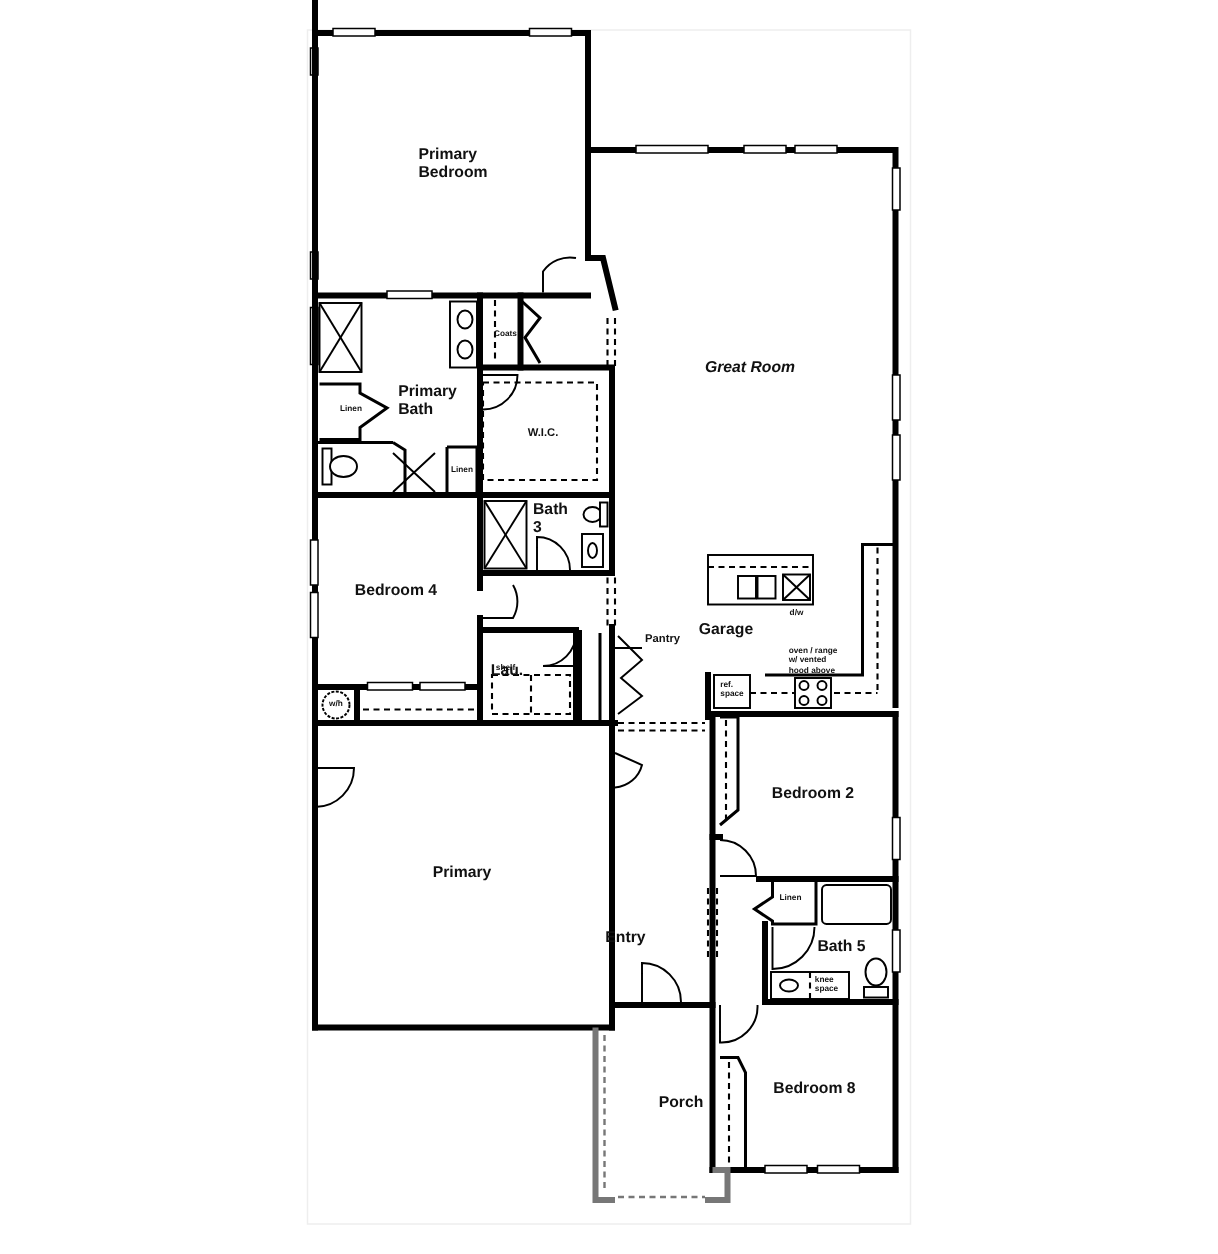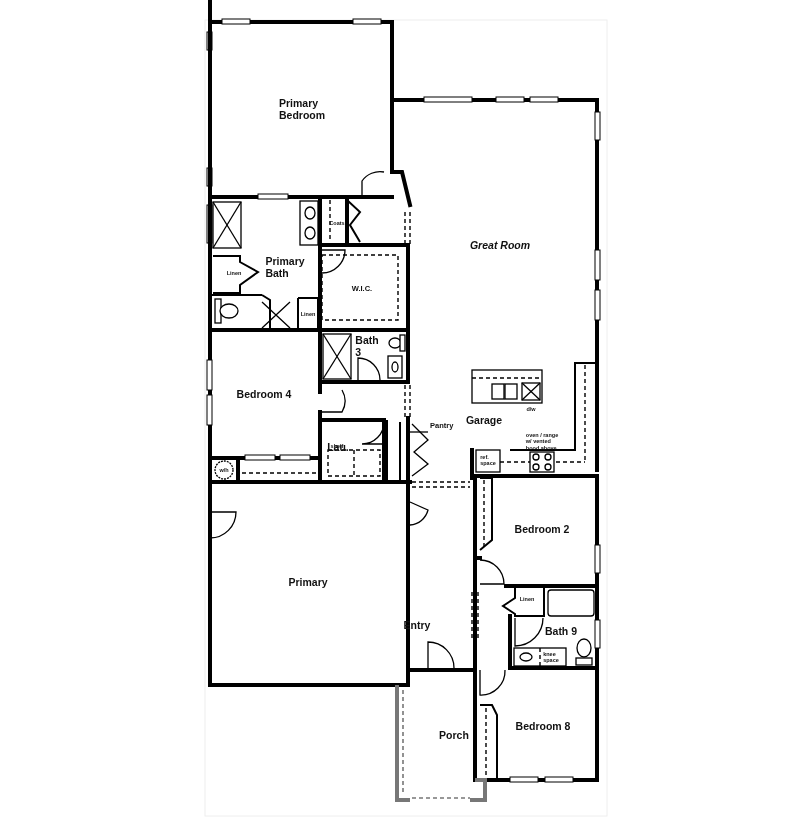--- a/index.html
+++ b/index.html
@@ -235,19 +235,19 @@
 <div class="lbl small pantry" style="left:430px;top:426px;">Pantry</div>
 <div class="lbl room" style="left:484px;top:420px;">Garage</div>
 <div class="lbl tiny" style="left:531px;top:409px;">d/w</div>
 <div class="lbl tiny" style="left:488px;top:460px;">ref.
 space</div>
 <div class="lbl tiny" style="left:542px;top:441px;">oven / range
 w/ vented
 hood above</div>
 <div class="lbl room" style="left:542px;top:529px;">Bedroom 2</div>
 <div class="lbl tiny" style="left:527px;top:599px;">Linen</div>
-<div class="lbl room" style="left:561px;top:631px;">Bath 9</div>
+<div class="lbl room" style="left:561px;top:631px;">Bath 5</div>
 <div class="lbl tiny" style="left:551px;top:657px;">knee
 space</div>
 <div class="lbl room" style="left:308px;top:582px;">Primary</div>
 <div class="lbl room" style="left:417px;top:625px;">Entry</div>
 <div class="lbl room" style="left:454px;top:735px;">Porch</div>
 <div class="lbl room" style="left:543px;top:726px;">Bedroom 8</div>
 
 </body></html>

